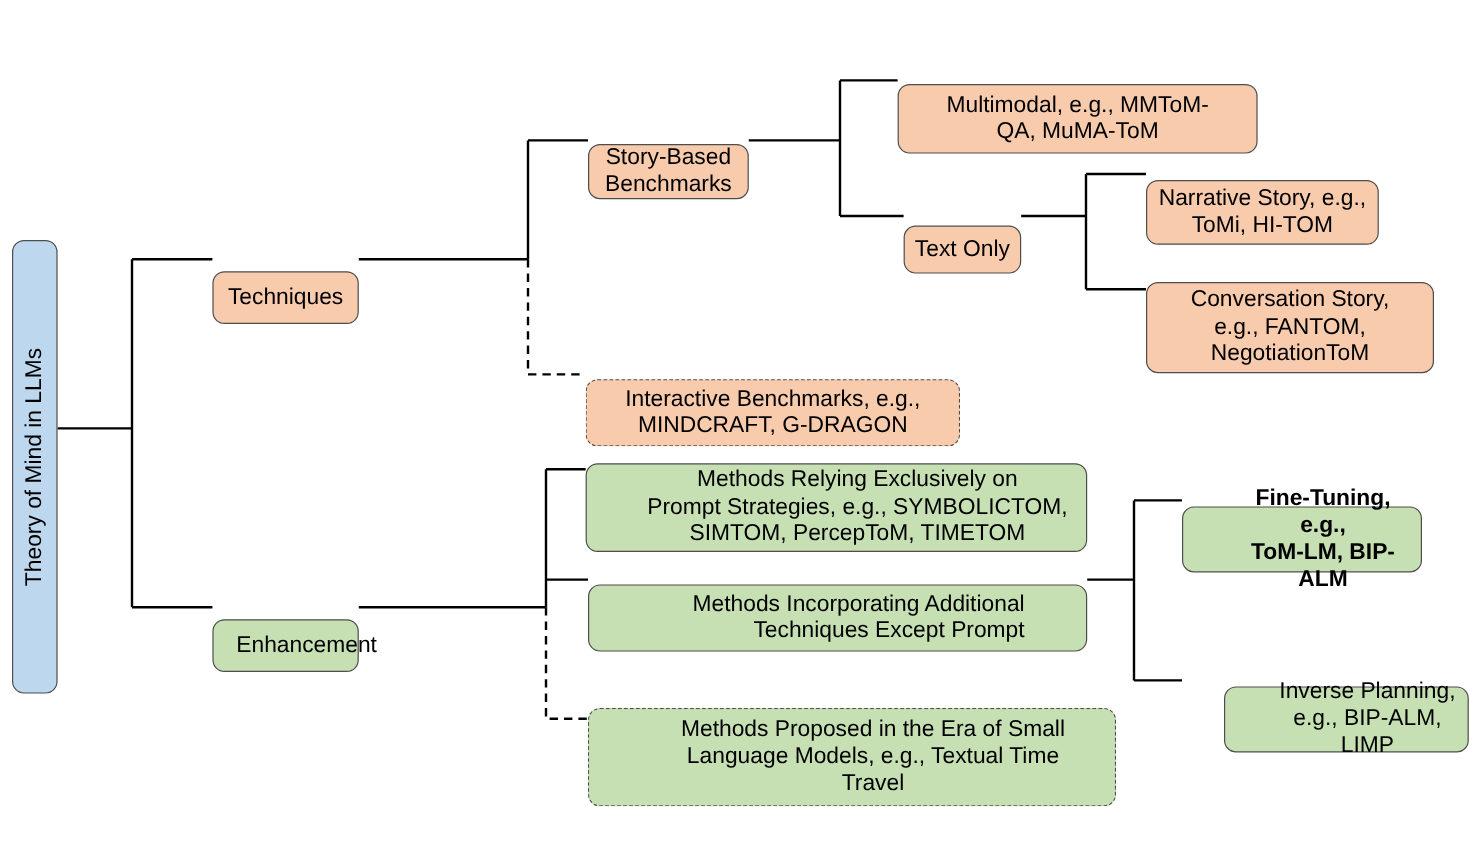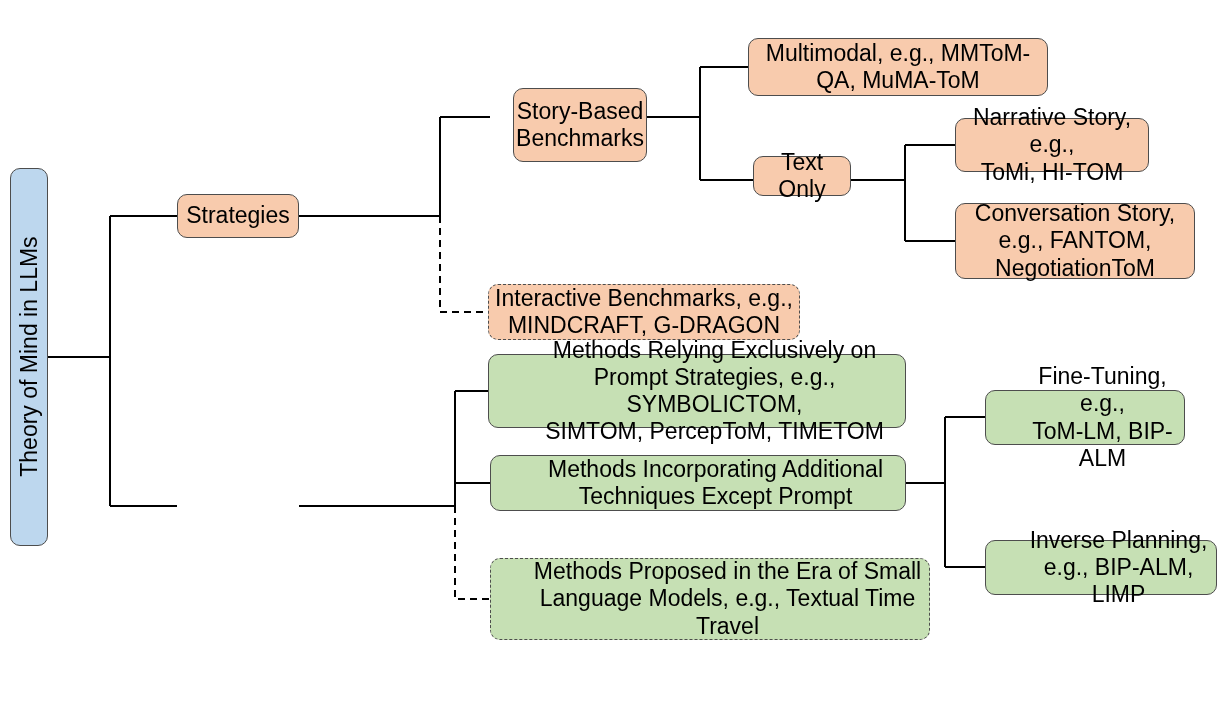--- a/index.html
+++ b/index.html
@@ -13,24 +13,25 @@
     overflow:hidden;
   }
   svg.wires { position:absolute; left:0; top:0; }
   .wires path { fill:none; stroke:var(--line,#000000); stroke-width:2; }
   .wires path.dash { stroke-dasharray:7 5; }
   .node {
     position:absolute;
     display:flex; align-items:center; justify-content:center;
     text-align:center;
     white-space:pre-line;
-    font-size:23px; line-height:1.18;
+    font-size:19px; line-height:1.18;
     border:1.6px solid var(--border,#4d4d4d);
     border-radius:10px;
     padding:2px 6px;
+    margin-top:32px;
   }
   .node.dashed { border-style:dashed; }
   .blue   { background:var(--root-fill,#BDD7EE); }
   .orange { background:var(--assessment-fill,#F8CBAD); }
   .green  { background:var(--enhancement-fill,#C6E0B4);padding-left:41px; }
   .vtext { transform:rotate(-90deg); white-space:nowrap; }
 </style>
 </head>
 <body>
 
@@ -44,51 +45,52 @@
     <path d="M851,180 H905 M905,145 V241 M905,145 H955 M905,241 H955"></path>
     <path d="M299,506 H455 M455,506 V391 M455,391 H488 M455,483 H490"></path>
     <path class="dash" d="M455,506 V599 H490"></path>
     <path d="M906,483 H945 M945,417 V567 M945,417 H985 M945,567 H985"></path>
   </svg>
 
   <div class="node blue" style="left:10px; top:168px; width:38px; height:378px;">
     <span class="vtext">Theory of Mind in LLMs</span>
   </div>
 
-  <div class="node orange" style="left:177px; top:194px; width:122px; height:44px;">Strategies</div>
+  <div class="node orange" style="left:177px; top:194px; width:122px; height:44px;">Techniques</div>
 
-  <div class="node orange" style="left:513px; top:88px; width:134px; height:74px;text-align:center;">Story-Based
+  <div class="node orange" style="left:490px; top:88px; width:134px; height:46px;text-align:center;">Story-Based
 Benchmarks</div>
 
   <div class="node orange" style="left:748px; top:38px; width:300px; height:58px;">Multimodal, e.g., MMToM-
 QA, MuMA-ToM</div>
 
   <div class="node orange" style="left:753px; top:156px; width:98px; height:40px;">Text Only</div>
 
   <div class="node orange" style="left:955px; top:118px; width:194px; height:54px;">Narrative Story, e.g.,
 ToMi, HI-TOM</div>
 
   <div class="node orange dashed" style="left:488px; top:284px; width:312px; height:56px;">Interactive Benchmarks, e.g.,
 MINDCRAFT, G-DRAGON</div>
 
   <div class="node orange" style="left:955px; top:203px; width:240px; height:76px;">Conversation Story,
 e.g., FANTOM,
 NegotiationToM</div>
 
+  <div class="node green" style="left:177px; top:484px; width:122px; height:44px;">Enhancement</div>
 
   <div class="node green" style="left:488px; top:354px; width:418px; height:74px;">Methods Relying Exclusively on
 Prompt Strategies, e.g., SYMBOLICTOM,
 SIMTOM, PercepToM, TIMETOM</div>
 
-  <div class="node green" style="left:490px; top:455px; width:416px; height:56px;">Methods Incorporating Additional
+  <div class="node green" style="left:490px; top:455px; width:416px; height:56px;text-align:right;">Methods Incorporating Additional
 Techniques Except Prompt</div>
 
-  <div class="node green" style="left:985px; top:390px; width:200px; height:55px;">Fine-Tuning, e.g.,
+  <div class="node green" style="left:985px; top:390px; width:200px; height:55px;font-weight:bold;">Fine-Tuning, e.g.,
 ToM-LM, BIP-ALM</div>
 
-  <div class="node green" style="left:985px; top:540px; width:232px; height:55px;text-align:center;">Inverse Planning,
+  <div class="node green" style="left:1020px; top:540px; width:204px; height:55px;text-align:center;">Inverse Planning,
 e.g., BIP-ALM, LIMP</div>
 
   <div class="node green dashed" style="left:490px; top:558px; width:440px; height:82px;">Methods Proposed in the Era of Small
 Language Models, e.g., Textual Time
 Travel</div>
 
 </div>
 
 </body></html>

